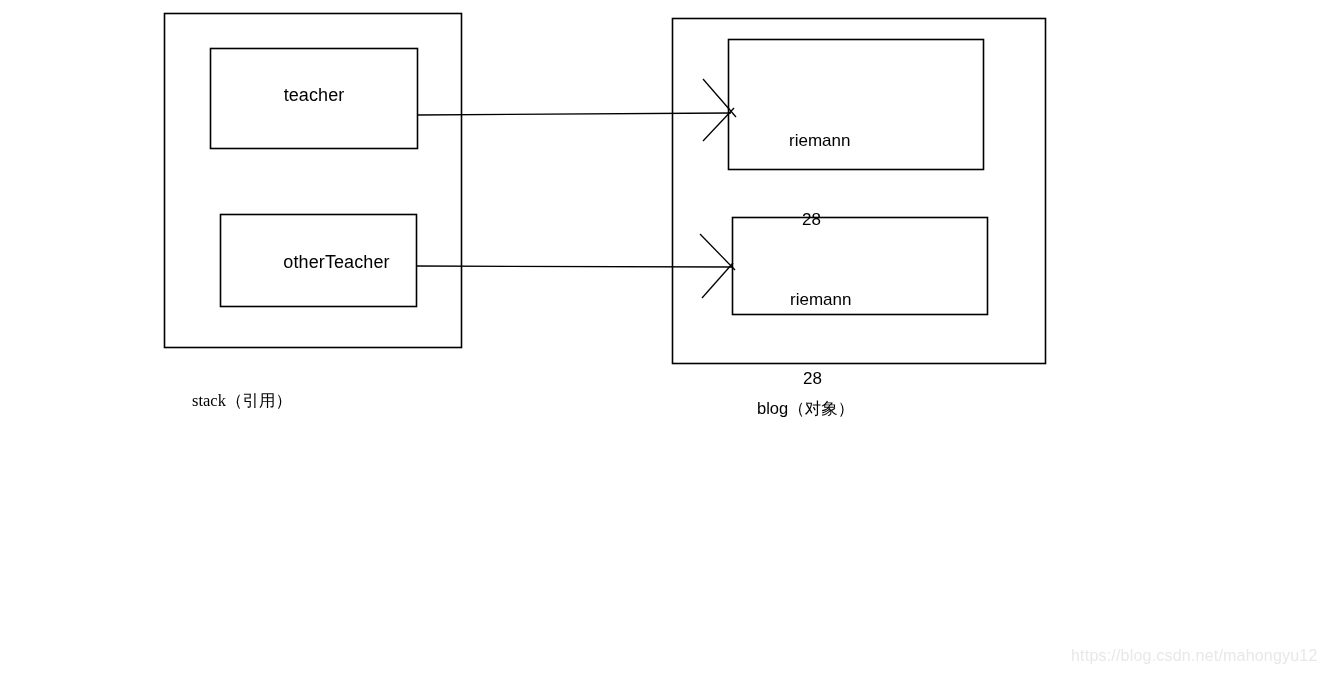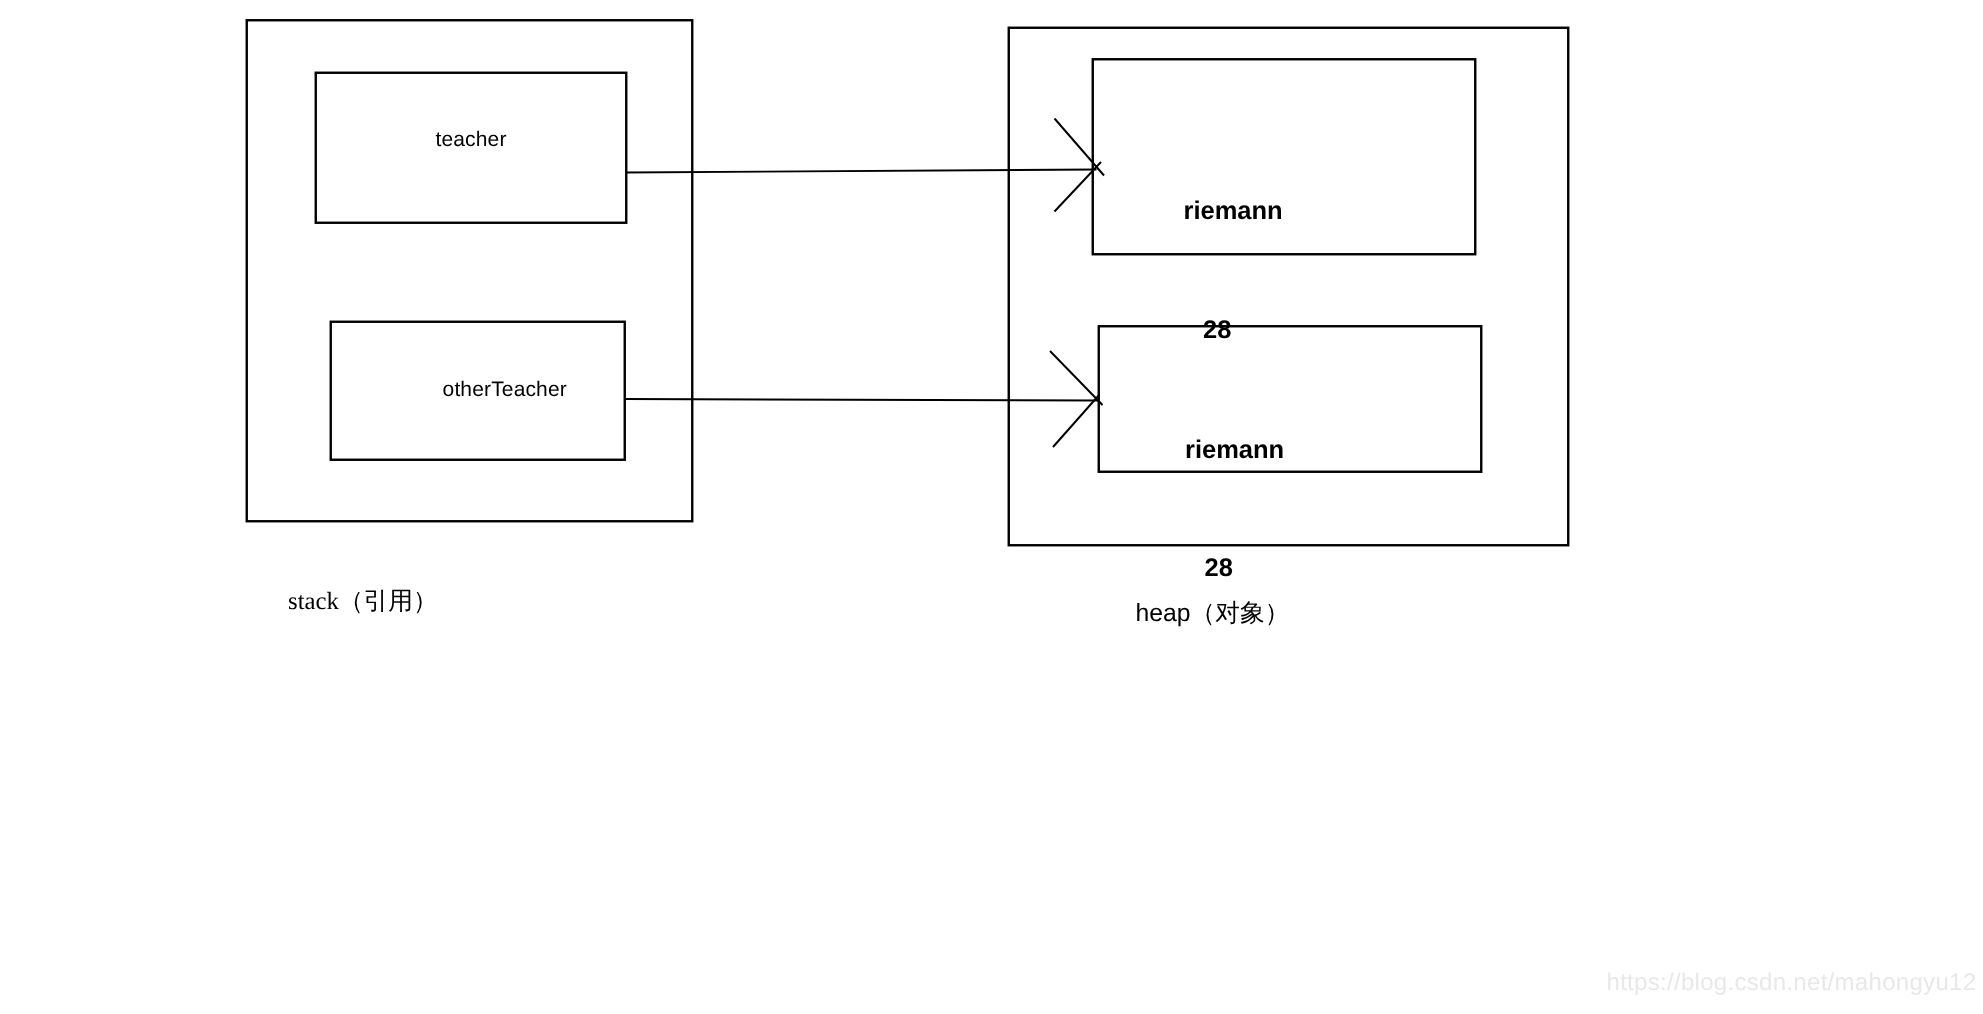--- a/index.html
+++ b/index.html
@@ -21,39 +21,38 @@
   }
   .diagram-svg {
     position: absolute;
     left: 0;
     top: 0;
     width: 1322px;
     height: 676px;
   }
   .box-label {
     position: absolute;
-    font-size: 14px;
+    font-size: 18px;
     line-height: 1.35;
     color: #000000;
     white-space: pre;
     letter-spacing: 0.1px;
   }
   .region-label {
     position: absolute;
     font-size: 16.5px;
     color: #000000;
     white-space: pre;
   }
   .heap-cell-label {
     position: absolute;
     font-size: 17px;
     line-height: 1.55;
     color: #000000;
     white-space: pre;
-    font-weight: bold;
   }
   .heap-cell-label .line-name {
     display: block;
   }
   .heap-cell-label .line-value {
     display: block;
     padding-left: 13px;
   }
   .watermark {
     position: absolute;
@@ -104,17 +103,17 @@
     <span class="line-value">28</span>
   </div>
 
   <div class="heap-cell-label" style="left:790px; top:234px;">
     <span class="line-name">riemann</span>
     <span class="line-value">28</span>
   </div>
 
   <div class="region-label" style="left:192px; top:390px;font-family:Liberation Serif, serif;">stack（引用）</div>
 
-  <div class="region-label" style="left:757px; top:398px;">heap（对象）</div>
+  <div class="region-label" style="left:757px; top:398px;">blog（对象）</div>
 
   <div class="watermark" style="left:1071px; top:647px;">https://blog.csdn.net/mahongyu12</div>
 
 </div>
 
 </body></html>

